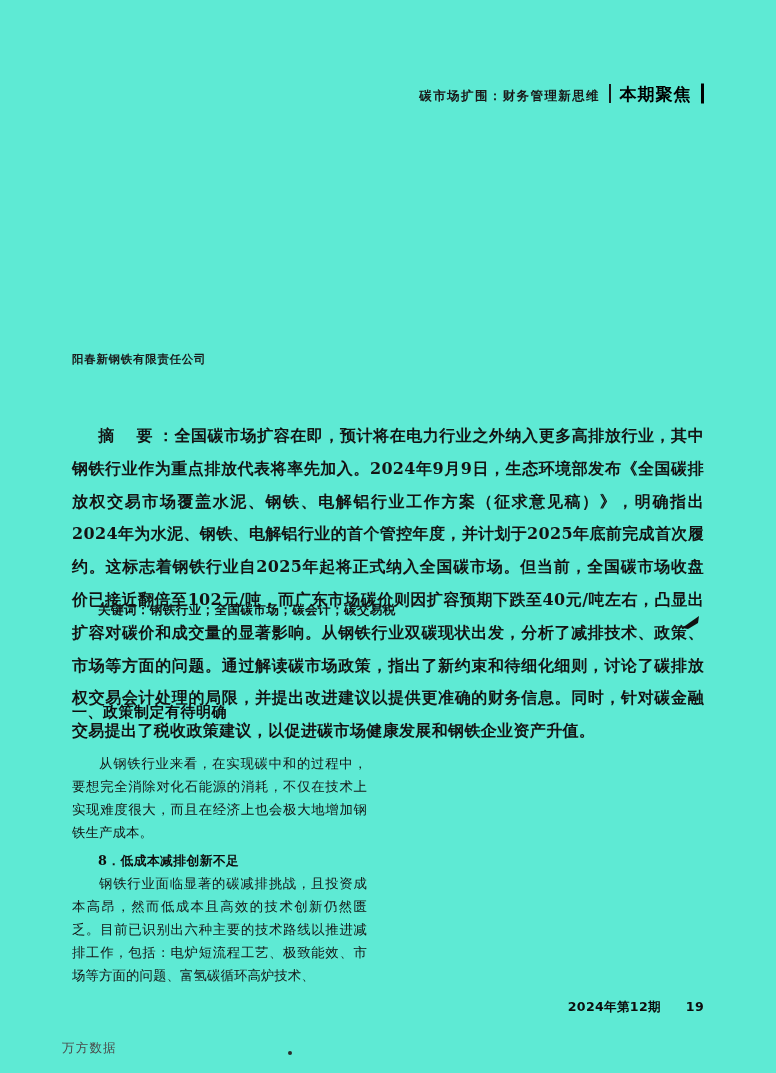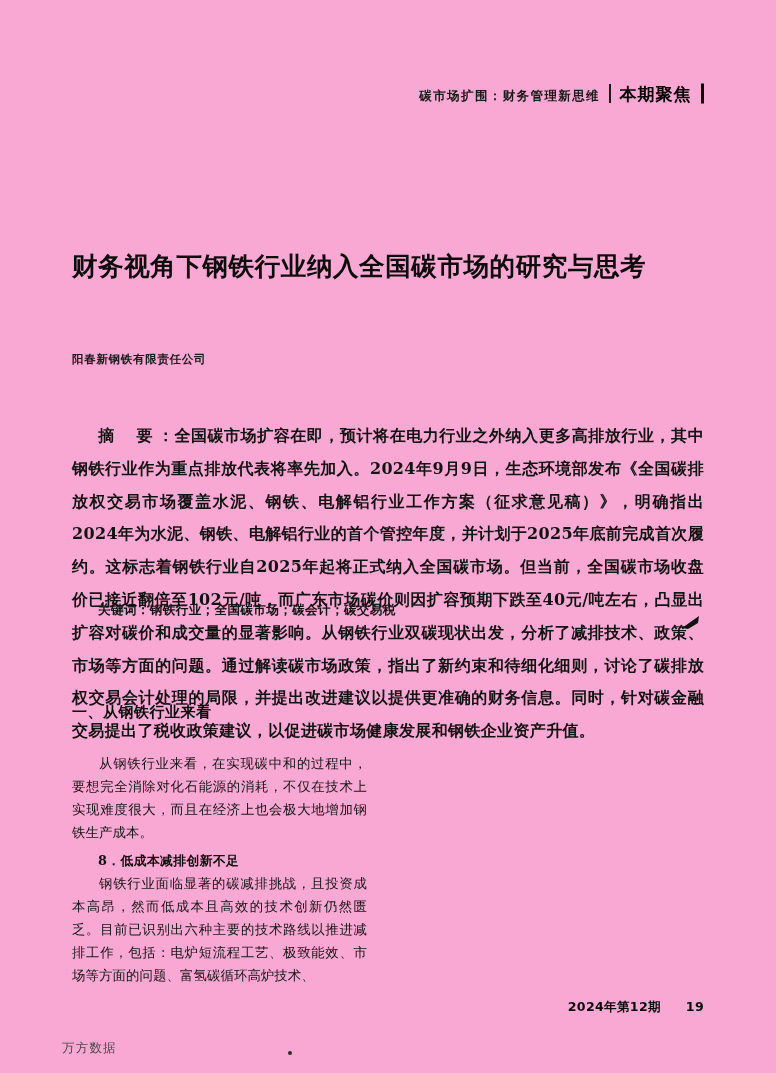--- a/index.html
+++ b/index.html
@@ -11,21 +11,21 @@
     width: 776px; height: 1073px;
     position: relative;
     font-family: "DejaVu Sans", sans-serif;
     color: #111111;
     overflow: hidden;
   }
 
   .page {
     position: absolute;
     inset: 0;
-    background: #f9a8d4;
+    background: #5eead4;
   }
 
   
   .runhead {
     position: absolute;
     top: 80px;
     right: 72px;
     display: flex;
     align-items: baseline;
     gap: 9px;
@@ -220,41 +220,40 @@
 
 <div class="page">
 
   <div class="runhead">
     <span class="runhead-journal">碳市场扩围：财务管理新思维</span>
     <span class="runhead-sep"></span>
     <span class="runhead-section">本期聚焦</span>
     <span class="runhead-bar"></span>
   </div>
 
-  <h1 class="title">财务视角下钢铁行业纳入全国碳市场的研究与思考</h1>
 
 
   <div class="affil">阳春新钢铁有限责任公司</div>
 
   <div class="abstract">
     <span class="abstract-indent"></span><span class="lead">摘　要</span><span>：</span><span>全国碳市场扩容在即，预计将在电力行业之外纳入更多高排放行业，其中钢铁行业作为重点排放代表将率先加入。2024年9月9日，生态环境部发布《全国碳排放权交易市场覆盖水泥、钢铁、电解铝行业工作方案（征求意见稿）》，明确指出2024年为水泥、钢铁、电解铝行业的首个管控年度，并计划于2025年底前完成首次履约。这标志着钢铁行业自2025年起将正式纳入全国碳市场。但当前，全国碳市场收盘价已接近翻倍至102元/吨，而广东市场碳价则因扩容预期下跌至40元/吨左右，凸显出扩容对碳价和成交量的显著影响。从钢铁行业双碳现状出发，分析了减排技术、政策、市场等方面的问题。通过解读碳市场政策，指出了新约束和待细化细则，讨论了碳排放权交易会计处理的局限，并提出改进建议以提供更准确的财务信息。同时，针对碳金融交易提出了税收政策建议，以促进碳市场健康发展和钢铁企业资产升值。</span>
   </div>
 
   <div class="keywords">
     <span class="kw-indent"></span><span>关键词</span><span>：</span><span>钢铁行业；全国碳市场；碳会计；碳交易税</span>
   </div>
 
   <svg class="arrow-mark" viewBox="0 0 19 15">
     <polygon points="1,13 18,1 17,8 7,14" fill="#111111"></polygon>
   </svg>
 
   <div class="columns">
 
     <div class="col">
-      <h2 class="sec-head">一、从钢铁行业来看</h2>
+      <h2 class="sec-head">一、政策制定有待明确</h2>
       <p class="para">从钢铁行业来看，在实现碳中和的过程中，要想完全消除对化石能源的消耗，不仅在技术上实现难度很大，而且在经济上也会极大地增加钢铁生产成本。</p>
       <h3 class="sub-head">8．低成本减排创新不足</h3>
       <p class="para tight">钢铁行业面临显著的碳减排挑战，且投资成本高昂，然而低成本且高效的技术创新仍然匮乏。目前已识别出六种主要的技术路线以推进减排工作，包括：电炉短流程工艺、极致能效、市场等方面的问题、富氢碳循环高炉技术、</p>
     </div>
 
 
   </div>
 
   <div class="folio">
     <span>2024年第12期</span><span class="pg">19</span>

